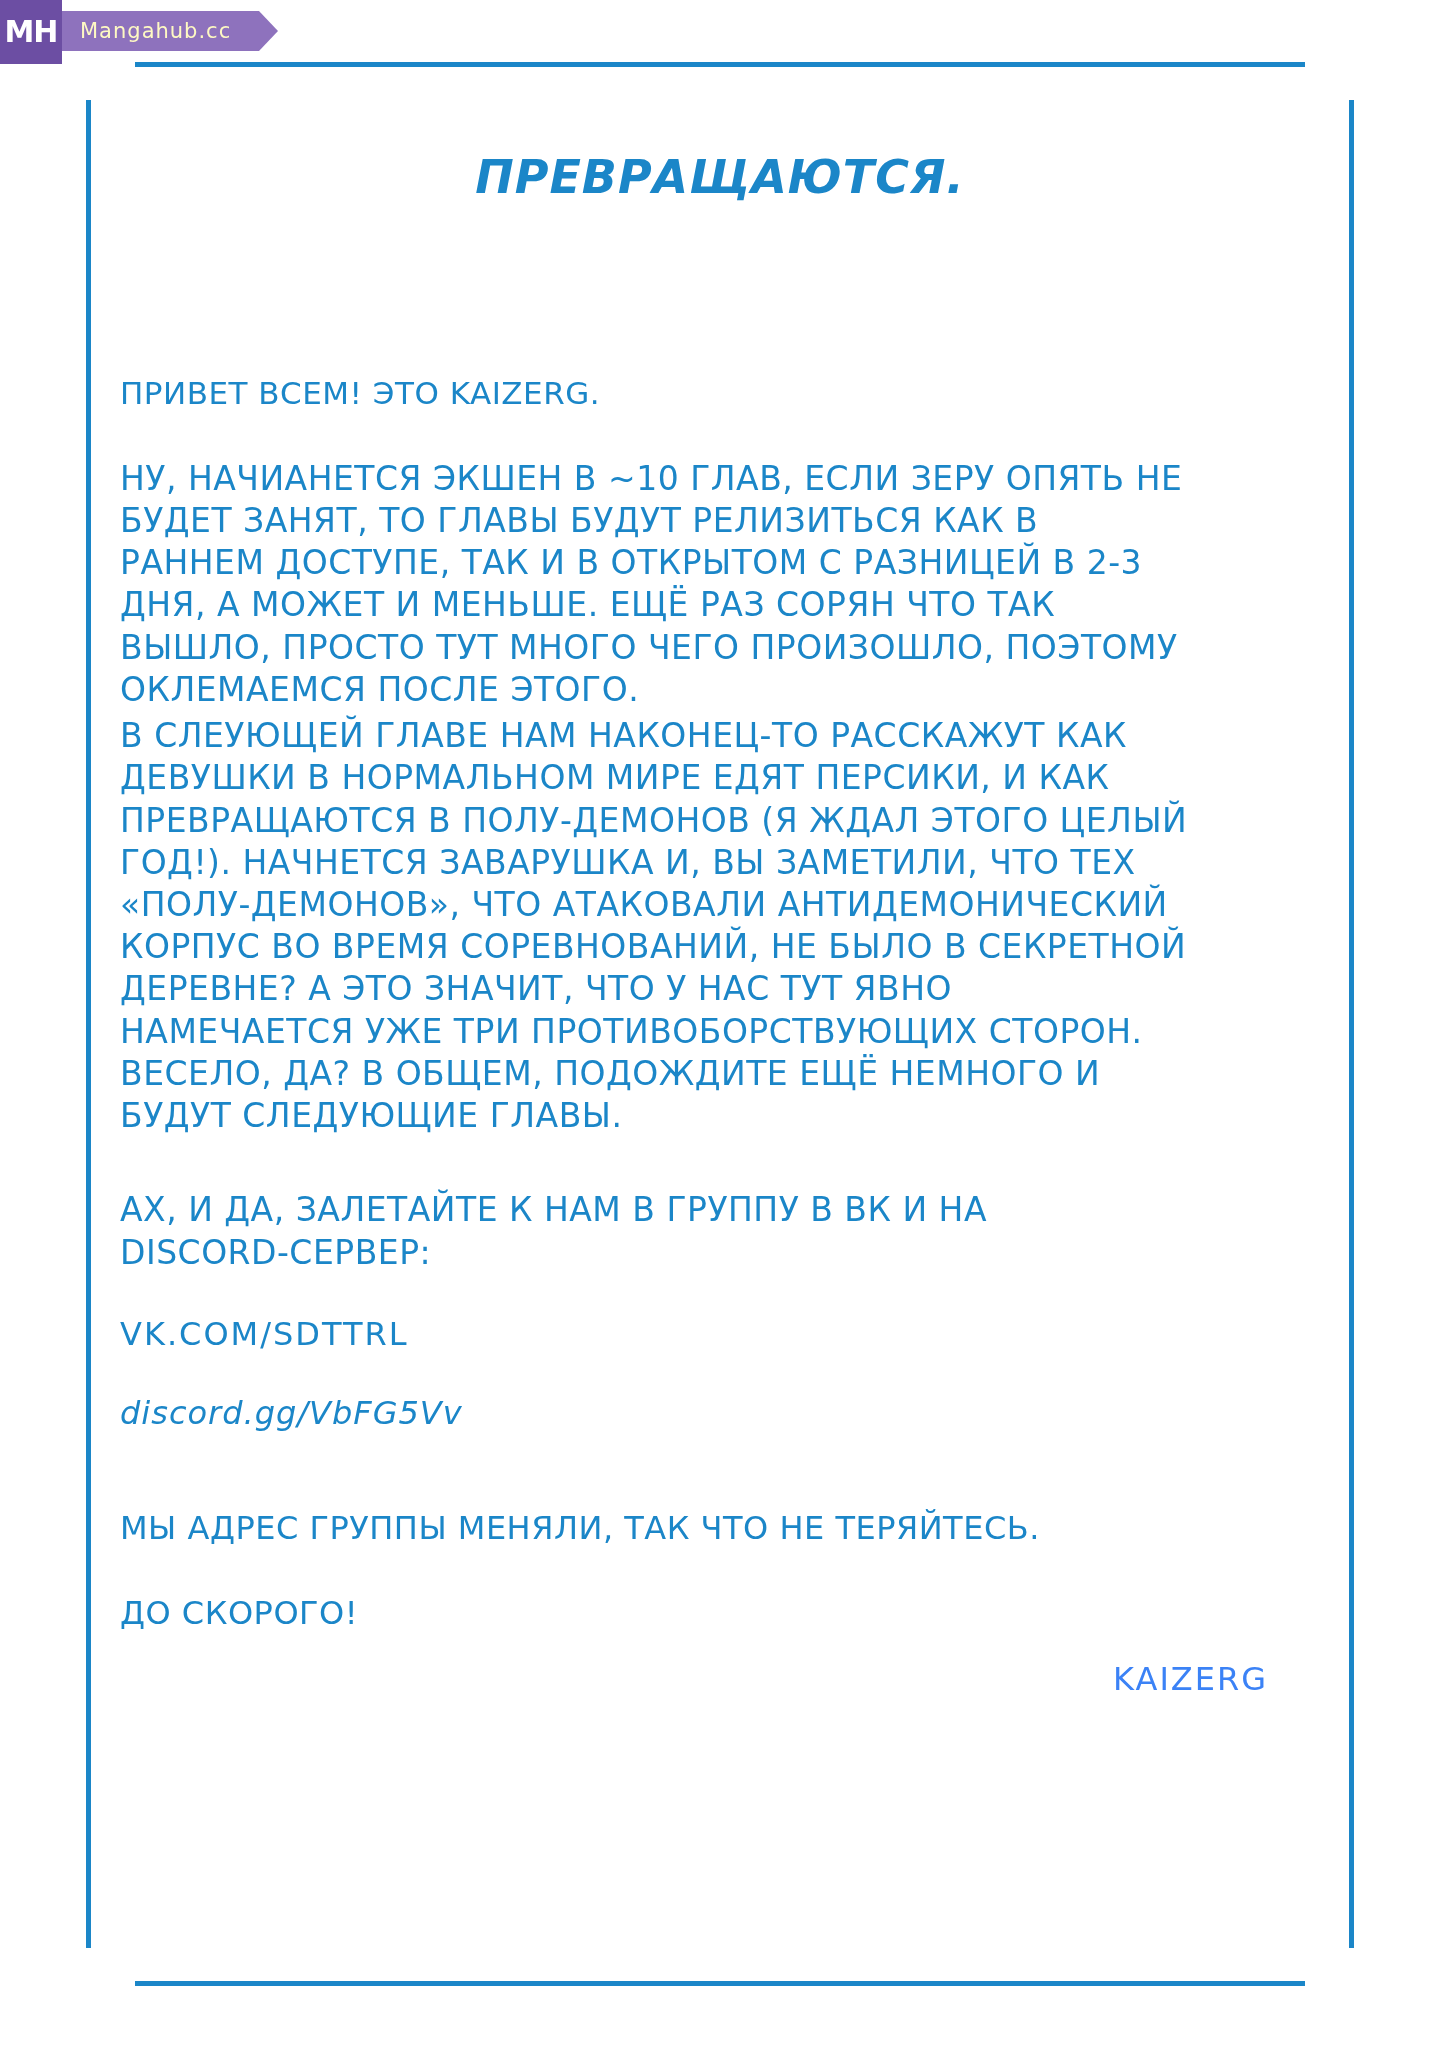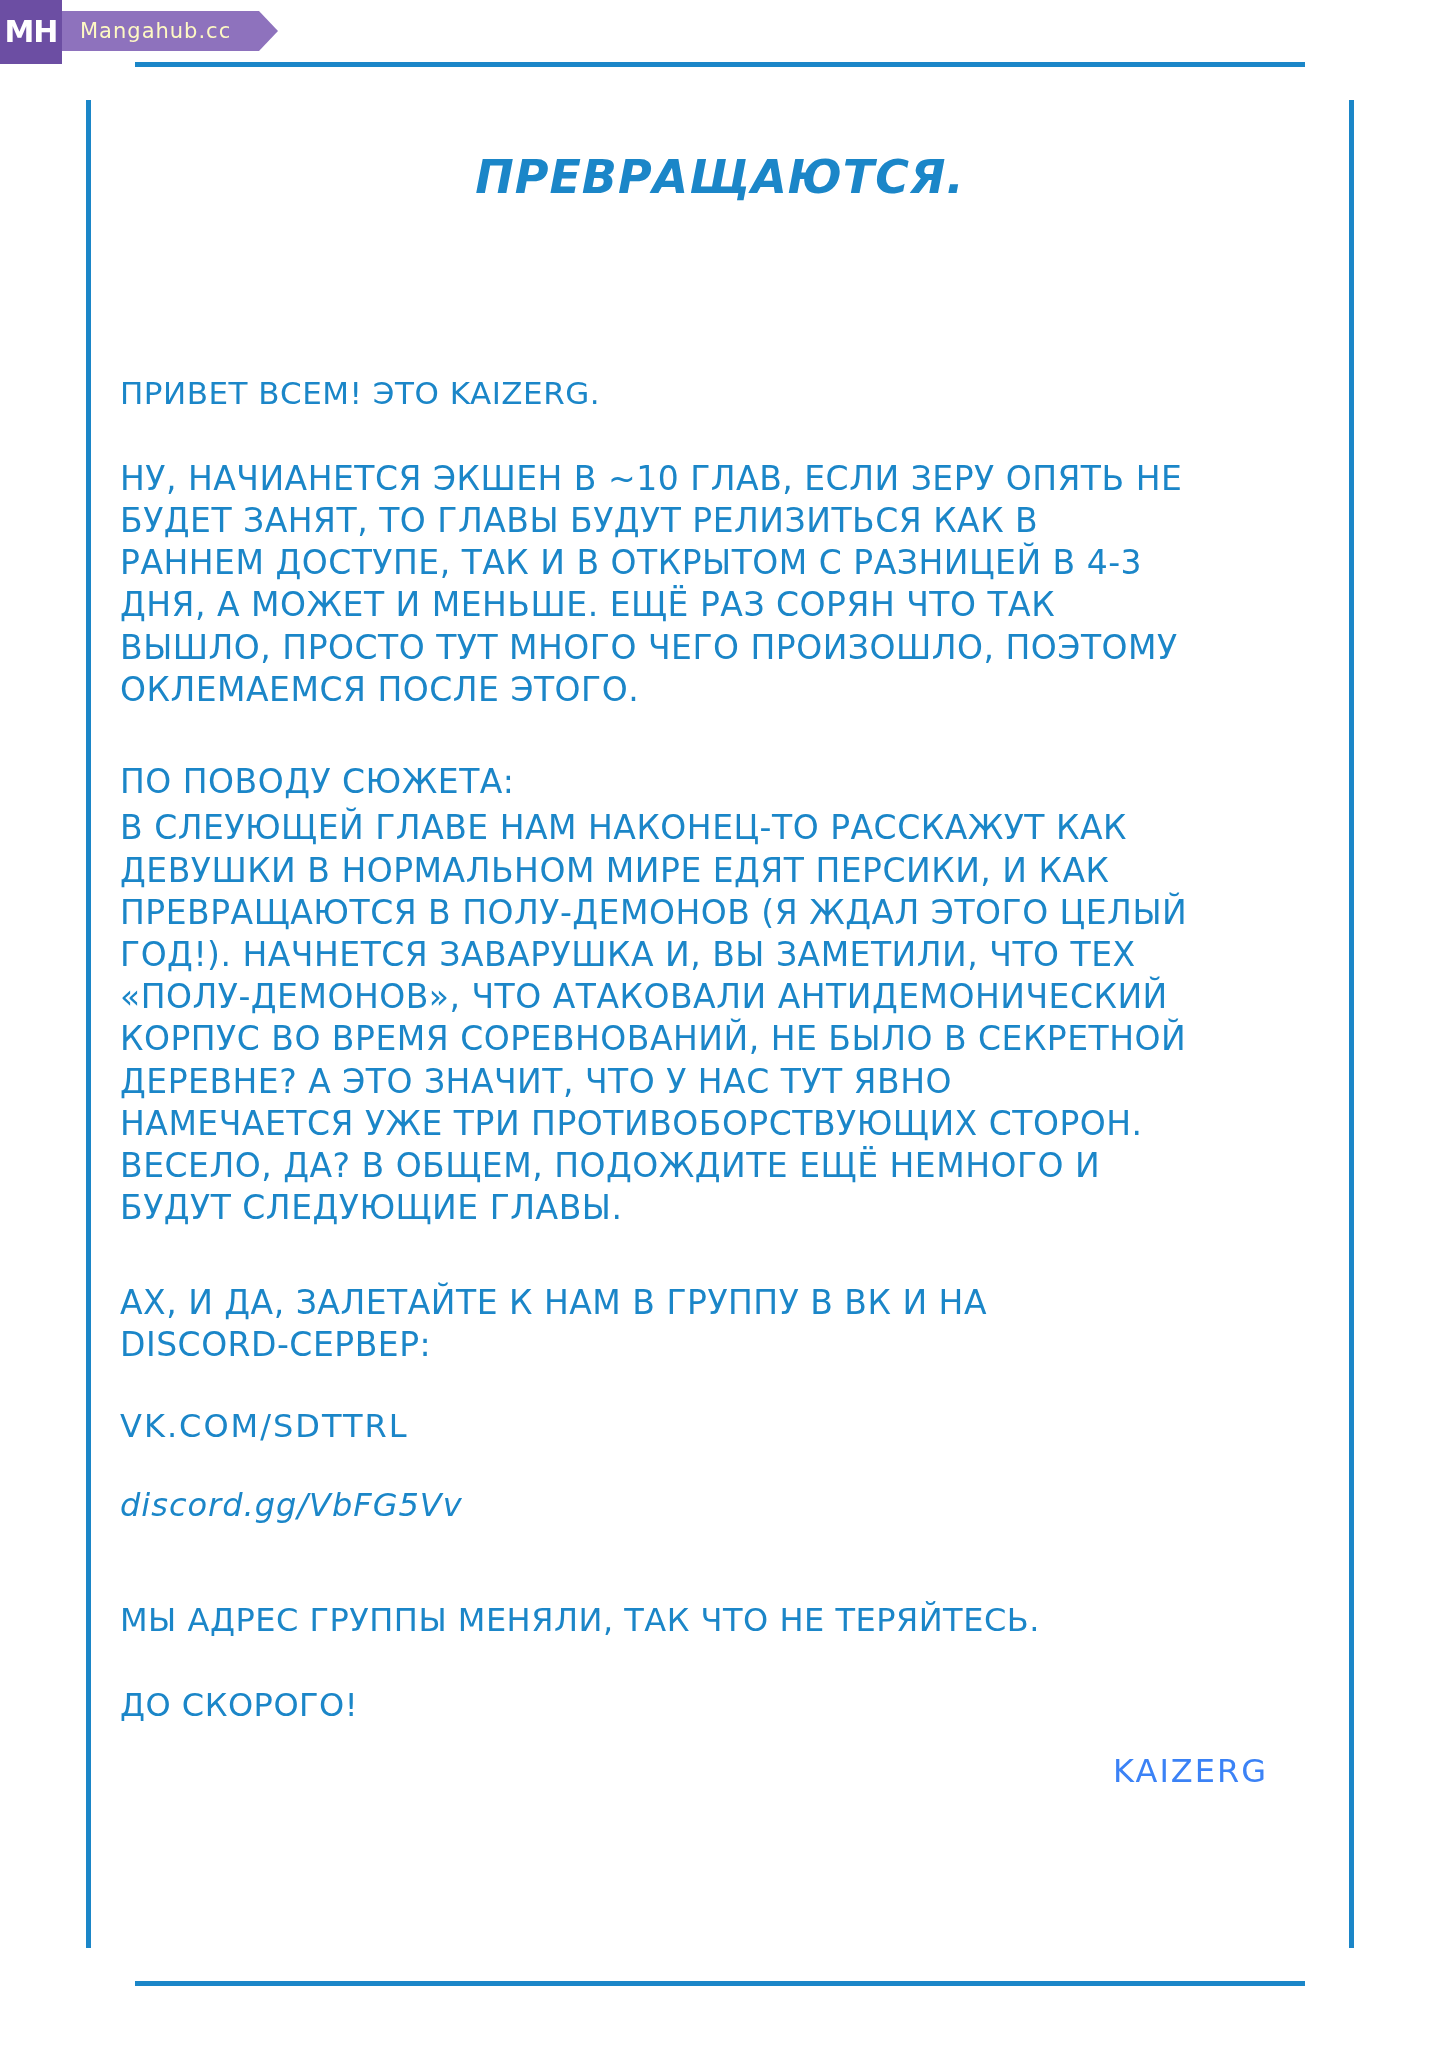--- a/index.html
+++ b/index.html
@@ -170,26 +170,25 @@
 <div class="line-left"></div>
 <div class="line-right"></div>
 
 <div class="content">
   <div class="title">ПРЕВРАЩАЮТСЯ.</div>
 
   <div class="para p-greet">ПРИВЕТ ВСЕМ! ЭТО KAIZERG.</div>
 
   <div class="para p-block1">НУ, НАЧИАНЕТСЯ ЭКШЕН В ~10 ГЛАВ, ЕСЛИ ЗЕРУ ОПЯТЬ НЕ
 БУДЕТ ЗАНЯТ, ТО ГЛАВЫ БУДУТ РЕЛИЗИТЬСЯ КАК В
-РАННЕМ ДОСТУПЕ, ТАК И В ОТКРЫТОМ С РАЗНИЦЕЙ В 4-3
+РАННЕМ ДОСТУПЕ, ТАК И В ОТКРЫТОМ С РАЗНИЦЕЙ В 2-3
 ДНЯ, А МОЖЕТ И МЕНЬШЕ. ЕЩЁ РАЗ СОРЯН ЧТО ТАК
 ВЫШЛО, ПРОСТО ТУТ МНОГО ЧЕГО ПРОИЗОШЛО, ПОЭТОМУ
 ОКЛЕМАЕМСЯ ПОСЛЕ ЭТОГО.</div>
 
-  <div class="para p-plot-head">ПО ПОВОДУ СЮЖЕТА:</div>
 
   <div class="para p-block2">В СЛЕУЮЩЕЙ ГЛАВЕ НАМ НАКОНЕЦ-ТО РАССКАЖУТ КАК
 ДЕВУШКИ В НОРМАЛЬНОМ МИРЕ ЕДЯТ ПЕРСИКИ, И КАК
 ПРЕВРАЩАЮТСЯ В ПОЛУ-ДЕМОНОВ (Я ЖДАЛ ЭТОГО ЦЕЛЫЙ
 ГОД!). НАЧНЕТСЯ ЗАВАРУШКА И, ВЫ ЗАМЕТИЛИ, ЧТО ТЕХ
 «ПОЛУ-ДЕМОНОВ», ЧТО АТАКОВАЛИ АНТИДЕМОНИЧЕСКИЙ
 КОРПУС ВО ВРЕМЯ СОРЕВНОВАНИЙ, НЕ БЫЛО В СЕКРЕТНОЙ
 ДЕРЕВНЕ? А ЭТО ЗНАЧИТ, ЧТО У НАС ТУТ ЯВНО
 НАМЕЧАЕТСЯ УЖЕ ТРИ ПРОТИВОБОРСТВУЮЩИХ СТОРОН.
 ВЕСЕЛО, ДА? В ОБЩЕМ, ПОДОЖДИТЕ ЕЩЁ НЕМНОГО И

